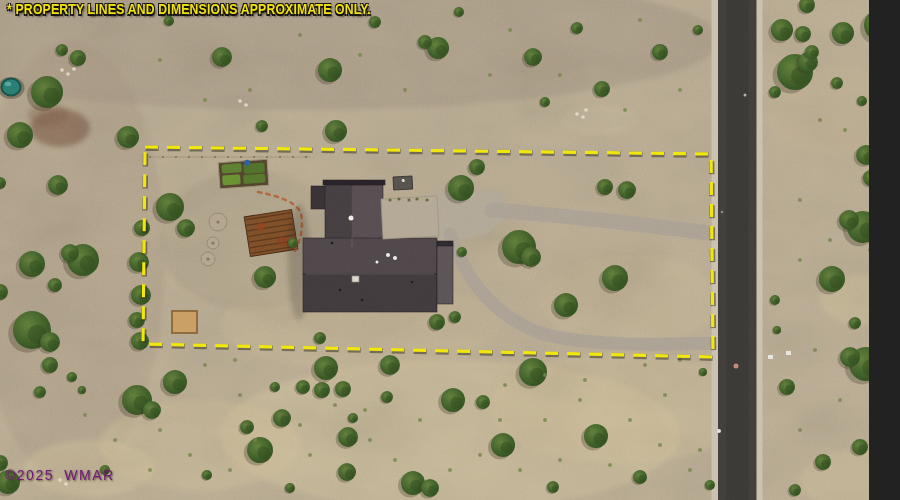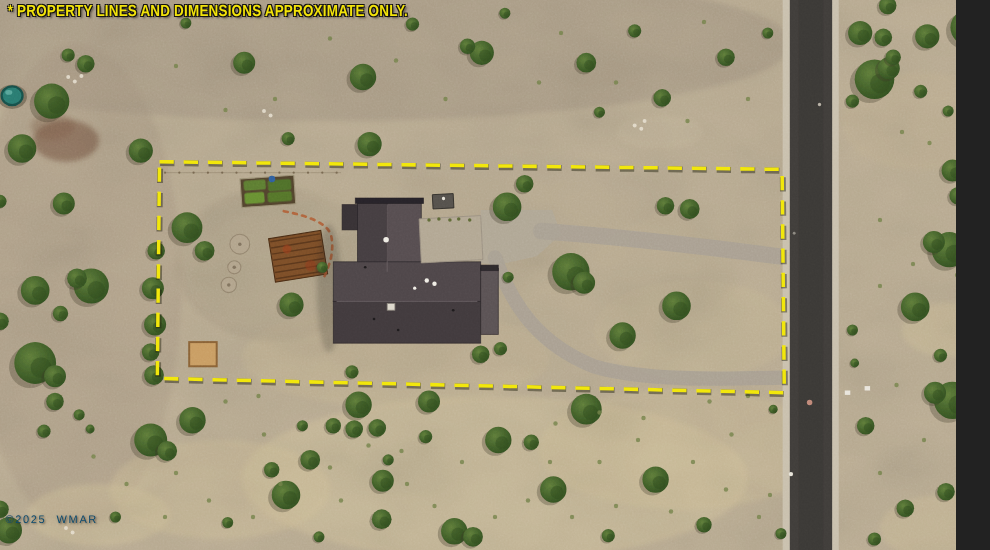--- a/index.html
+++ b/index.html
@@ -3,22 +3,22 @@
 <meta charset="utf-8">
 <style>
   html,body{margin:0;padding:0;background:#222;}
   #stage{position:relative;width:869px;height:500px;overflow:hidden;background:#b7a88f;
          font-family:"Liberation Sans",sans-serif;}
   #stage svg{position:absolute;left:0;top:0;}
   .overlay-text{position:absolute;white-space:nowrap;pointer-events:none;}
   #disclaimer{left:7px;top:1px;font-size:13px;font-weight:bold;letter-spacing:.2px;
     transform:scaleX(.94) scaleY(1.12);transform-origin:left top;color:#f2e30a;
     text-shadow:-1px -1px 0 #151310,1px -1px 0 #151310,-1px 1px 0 #151310,1px 1px 0 #151310,2px 2px 2px rgba(0,0,0,.55);}
-  #watermark{left:5px;top:467px;font-size:10px;letter-spacing:1.5px;word-spacing:5px;
-    color:#0c4a6e;text-shadow:1px 1px 2px rgba(60,50,40,.75);}
+  #watermark{left:5px;top:467px;font-size:14px;letter-spacing:1.5px;word-spacing:5px;
+    color:#701a75;text-shadow:1px 1px 2px rgba(60,50,40,.75);}
 </style>
 </head>
 <body>
 
 <div id="stage">
   <svg width="900" height="500" viewBox="0 0 900 500">
       <defs>
         <radialGradient id="bushG" cx="38%" cy="35%" r="78%">
           <stop offset="0%" stop-color="#5f7c3a"></stop>
           <stop offset="55%" stop-color="#42602a"></stop>

